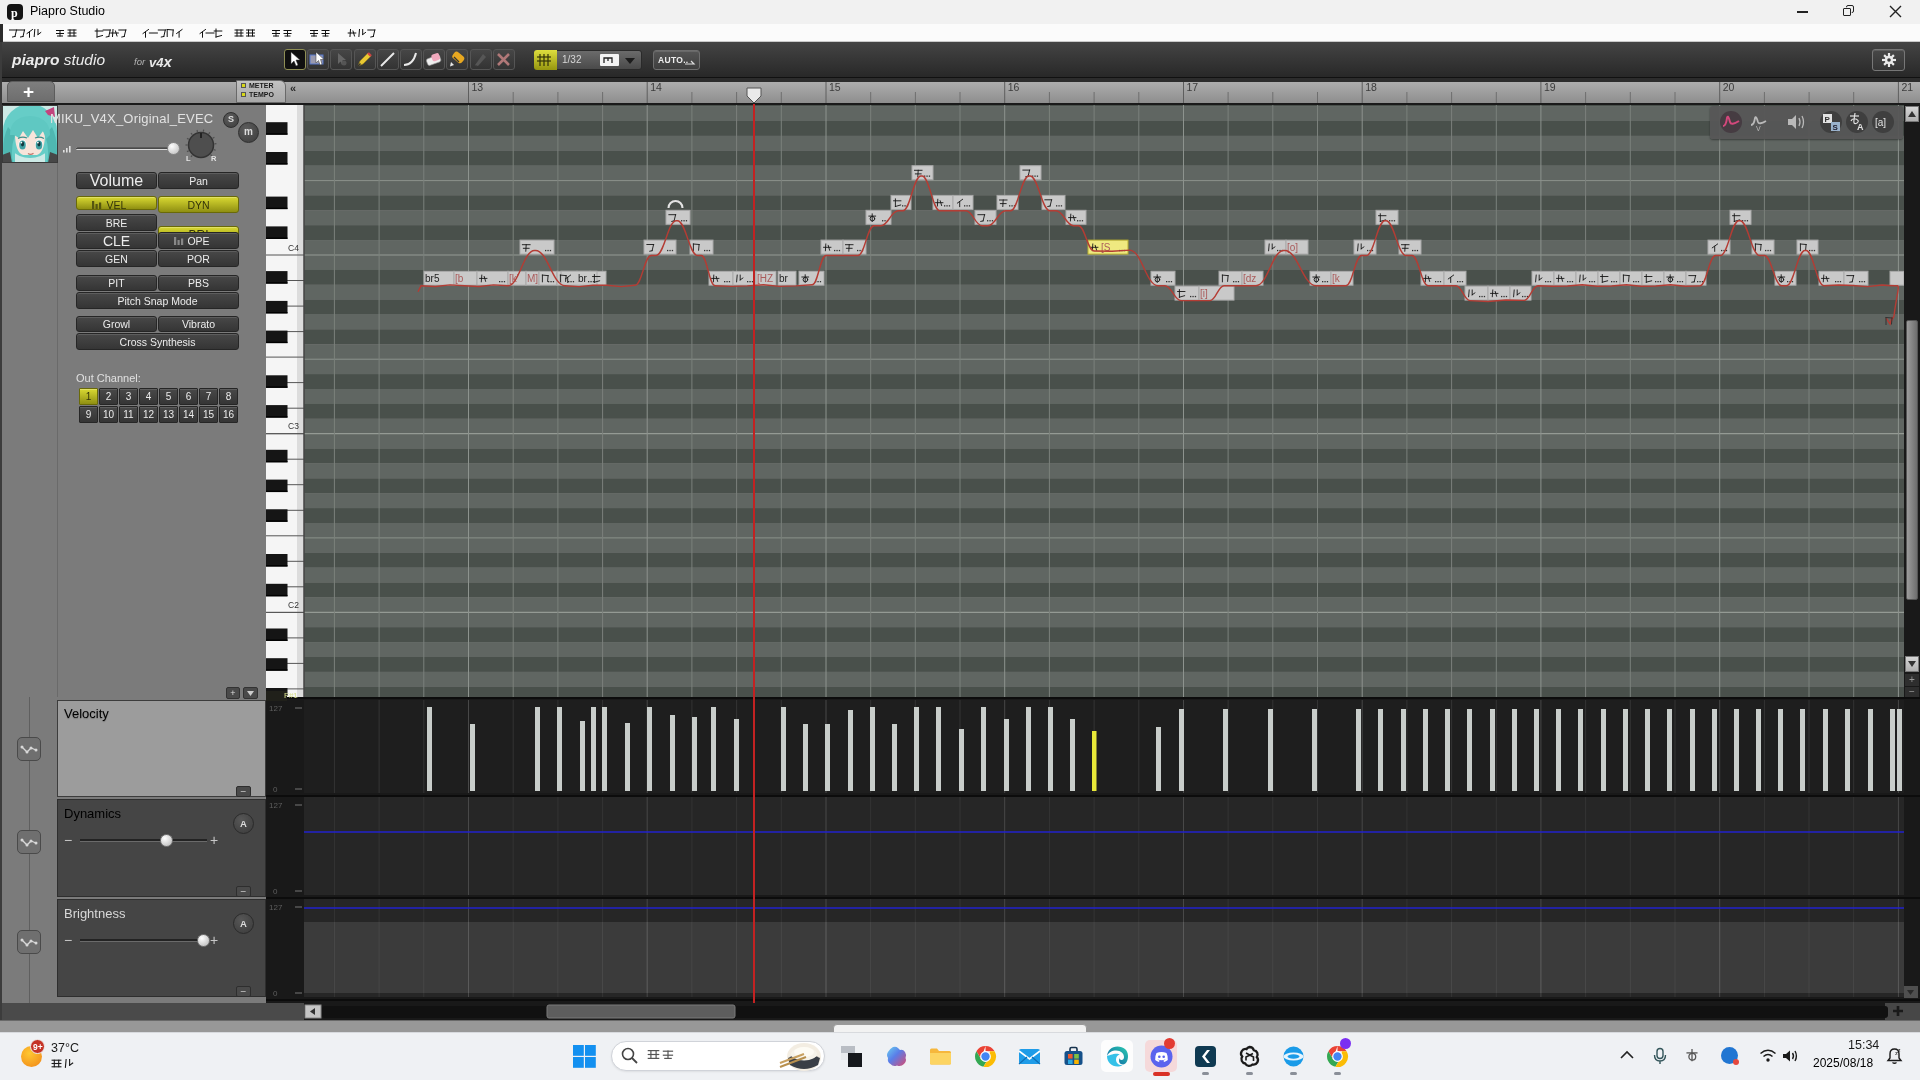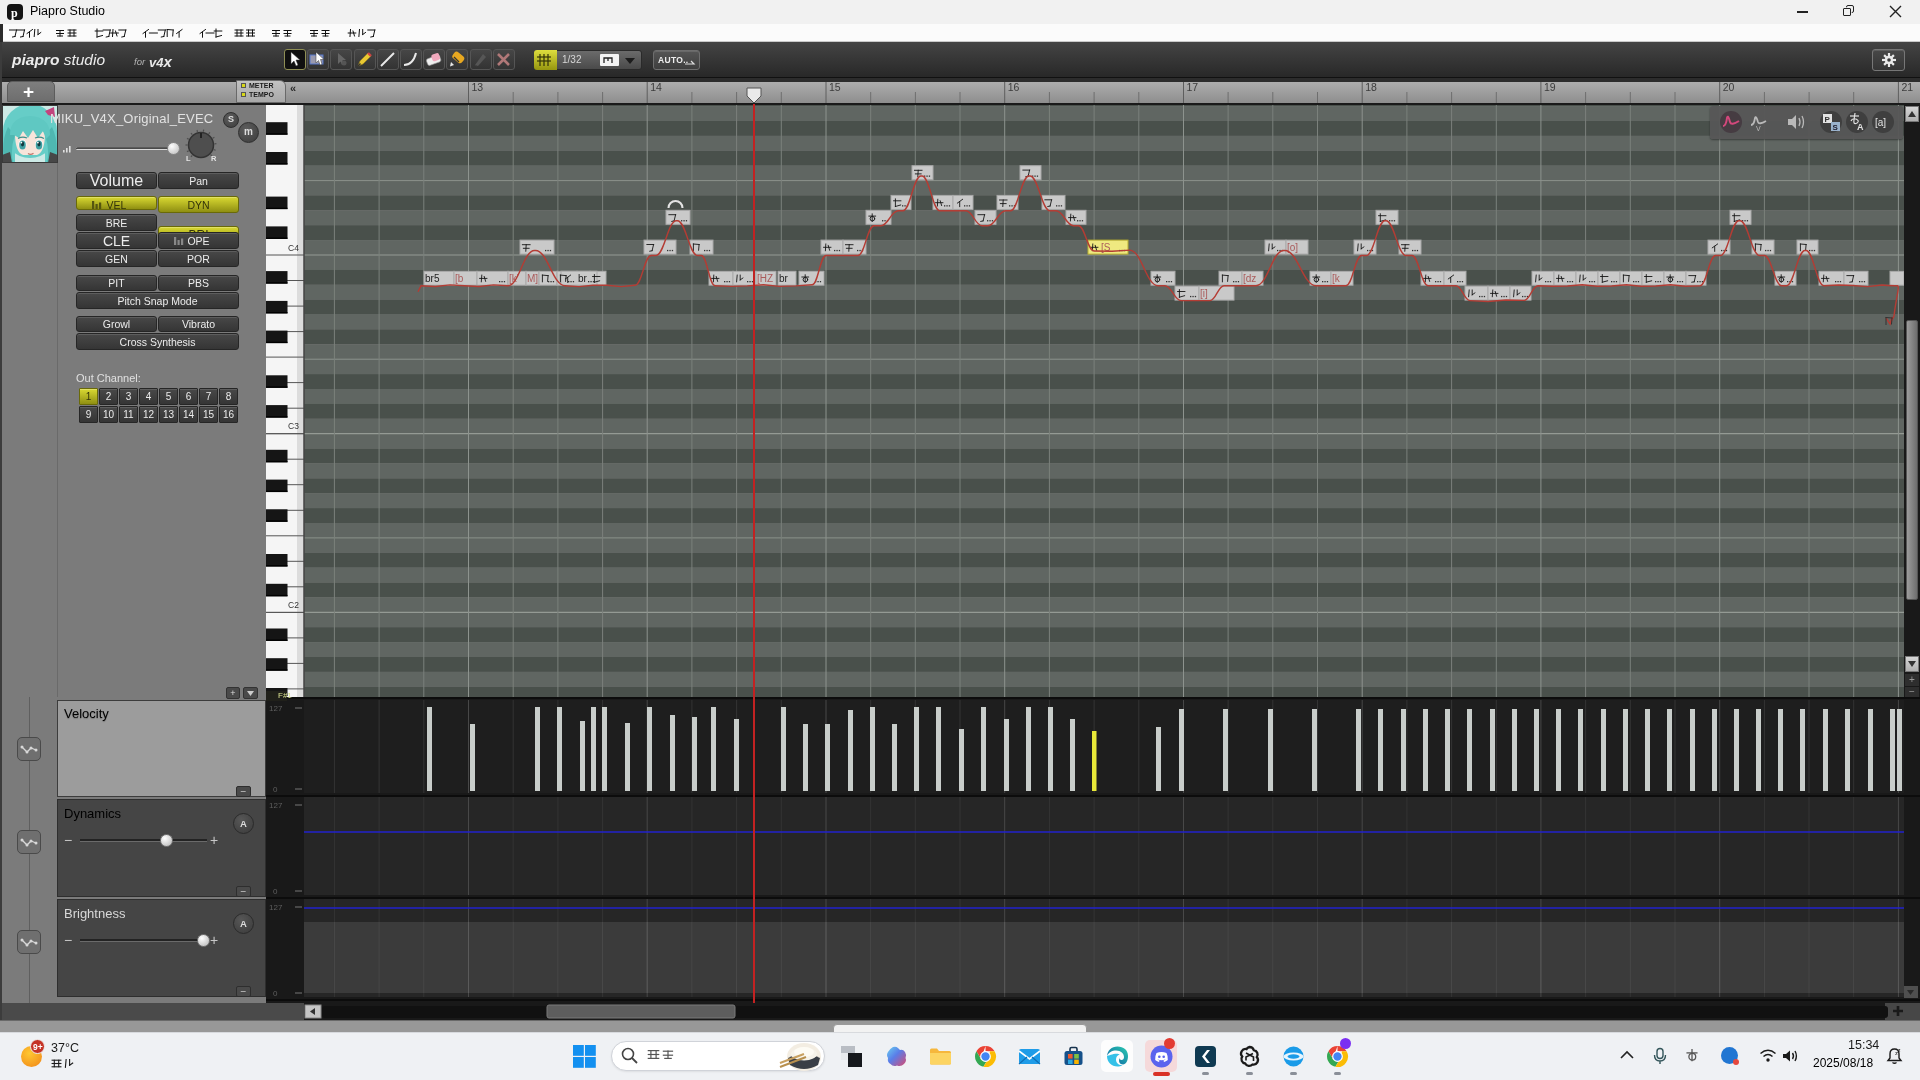--- a/index.html
+++ b/index.html
@@ -1028,21 +1028,21 @@
       <rect x="1595.4" y="176.0" width="1.3" height="1.3" fill="#333"></rect>
       <rect x="1597.8" y="176.0" width="1.3" height="1.3" fill="#333"></rect>
       <path d="M 402.5 103 a 7 7 0 0 1 14 0" fill="none" stroke="#e4e4e4" stroke-width="2.1"></path>
       <path d="M 152 186.7 L 155 180.7 L 155.0 180.7 L 169.5 181.5 L 184.0 179.9 L 198.5 180.7 L 213.0 181.5 L 227.5 179.9 L 242.0 180.8 C 253.2 180.7 257.4 145.5 268.5 145.5 L 268.5 145.5 L 269.5 145.5 C 281.9 145.5 286.6 180.7 299.0 180.7 L 299.0 180.7 L 313.0 181.6 L 327.0 180.2 L 341.0 180.3 L 355.0 181.6 L 369.0 180.2 C 375.8 180.7 378.4 150.5 385.2 150.5 L 385.2 150.5 L 389.8 150.5 C 398.4 150.5 401.7 115.7 410.4 115.7 L 410.4 115.7 L 411.4 115.7 C 419.9 115.7 423.2 150.5 431.7 150.5 L 431.7 150.5 L 435.3 150.5 C 441.1 150.5 443.2 180.7 449.0 180.7 L 449.0 180.7 L 465.2 181.4 L 481.3 180.9 L 497.5 179.8 L 513.7 181.4 L 529.8 180.9 L 546.0 179.8 C 551.9 180.7 554.1 150.5 560.0 150.5 L 560.0 150.5 L 592.0 150.5 C 598.7 150.5 601.3 120.7 608.0 120.7 L 608.0 120.7 L 615.0 120.7 C 622.2 120.7 625.0 105.8 632.2 105.8 L 632.2 105.8 L 636.8 105.8 C 644.4 105.8 647.3 71.0 655.0 71.0 L 655.0 71.0 L 656.0 71.0 C 663.6 71.0 666.4 105.8 674.0 105.8 L 674.0 105.8 L 700.0 105.8 C 706.7 105.8 709.3 120.7 716.0 120.7 L 716.0 120.7 L 722.0 120.7 C 729.4 120.7 732.2 105.8 739.6 105.8 L 739.6 105.8 L 744.4 105.8 C 752.2 105.8 755.2 71.0 763.0 71.0 L 763.0 71.0 L 764.0 71.0 C 772.4 71.0 775.6 105.8 784.0 105.8 L 784.0 105.8 L 790.0 105.8 C 797.4 105.8 800.2 120.7 807.6 120.7 L 807.6 120.7 L 812.4 120.7 C 819.0 120.7 821.4 146.0 828.0 146.0 L 828.0 146.0 L 846.0 146.3 L 864.0 145.1 C 875.8 146.0 880.2 180.7 892.0 180.7 L 892.0 180.7 L 899.0 180.7 C 905.7 180.7 908.3 195.6 915.0 195.6 L 915.0 195.6 L 944.0 195.6 C 949.9 195.6 952.1 180.7 958.0 180.7 L 958.0 180.7 L 990.0 180.7 C 1001.7 180.7 1006.1 145.5 1017.8 145.5 L 1017.8 145.5 L 1018.8 145.5 C 1031.9 145.5 1036.9 180.7 1050.0 180.7 L 1050.0 180.7 L 1080.0 180.7 C 1086.6 180.7 1089.0 150.5 1095.6 150.5 L 1095.6 150.5 L 1100.4 150.5 C 1108.2 150.5 1111.2 115.7 1119.0 115.7 L 1119.0 115.7 L 1120.0 115.7 C 1128.4 115.7 1131.6 150.5 1140.0 150.5 L 1140.0 150.5 L 1146.0 150.5 C 1152.7 150.5 1155.3 180.7 1162.0 180.7 L 1162.0 180.7 L 1190.0 180.7 C 1195.9 180.7 1198.1 195.6 1204.0 195.6 L 1204.0 195.6 L 1222.0 196.5 L 1240.0 195.0 L 1258.0 195.4 C 1263.9 195.6 1266.1 180.7 1272.0 180.7 L 1272.0 180.7 L 1286.7 181.3 L 1301.5 181.0 L 1316.2 179.8 L 1330.9 181.3 L 1345.6 181.0 L 1360.4 179.8 L 1375.1 181.3 L 1389.8 181.0 L 1404.5 179.8 L 1419.3 181.3 L 1434.0 180.9 C 1440.6 180.7 1443.0 150.5 1449.6 150.5 L 1449.6 150.5 L 1454.4 150.5 C 1462.2 150.5 1465.2 115.7 1473.0 115.7 L 1473.0 115.7 L 1474.0 115.7 C 1482.2 115.7 1485.4 150.5 1493.6 150.5 L 1493.6 150.5 L 1498.4 150.5 C 1505.6 150.5 1508.4 180.7 1515.6 180.7 L 1515.6 180.7 L 1520.4 180.7 C 1528.2 180.7 1531.2 145.5 1539.0 145.5 L 1539.0 145.5 L 1540.0 145.5 C 1547.6 145.5 1550.4 180.7 1558.0 180.7 L 1558.0 180.7 L 1572.5 180.0 L 1587.0 180.5 L 1601.5 181.6 L 1616.0 180.0 C 1621.3 180.7 1623.3 180.7 1628.6 180.7 L 1628.6 180.7 L 1631.4 180.7 C 1634.0 180.7 1630.0 193.0 1628.0 211.0 L 1624.0 219.0 M 1620.0 213.0 L 1624.0 219.0 L 1626.0 212.0" fill="none" stroke="#b43c34" stroke-width="1.4"></path>
       <g stroke="#333" stroke-width="1.0" fill="none" stroke-linecap="square">
         <line x1="1620.0" y1="212.5" x2="1620.0" y2="219.5"></line>
         <line x1="1620.0" y1="212.5" x2="1626.0" y2="213.0"></line>
         <line x1="1626.0" y1="213.0" x2="1625.5" y2="219.0"></line>
       </g>
     </svg>
-    <div class="abs" style="left:266px;top:691px;width:21px;height:10px;background:#20201a;color:#d8e090;font-size:8px;line-height:10px;padding-left:12px;z-index:5">F#1</div>
+    <div class="abs" style="left:266px;top:691px;width:21px;height:10px;background:#20201a;color:#d8e090;font-size:8px;line-height:10px;padding-left:18px;z-index:5">F#1</div>
     <div class="abs" style="left:1710px;top:106px;width:193px;height:33px;background:rgba(86,86,86,.95);border-radius:3px;box-shadow:0 1px 2px rgba(0,0,0,.4)"></div>
     <svg class="abs" style="left:1710px;top:106px" width="193" height="33">
 <circle cx="21" cy="16" r="11" fill="#463c42"></circle>
 <path d="M13 20 Q16 20 17 12 Q18 8 20 16 Q21 20 29 15" stroke="#d4487c" stroke-width="2" fill="none"></path>
 <path d="M41 19 Q44 19 45 12 Q46 9 48 16 Q49 19 56 15" stroke="#b9b9b9" stroke-width="1.8" fill="none"></path>
 <text x="46" y="25" font-size="7" fill="#bbb" font-family="Liberation Sans">V</text>
 <path d="M78 13 L82 13 L86 9 L86 23 L82 19 L78 19 Z" fill="#b9b9b9"></path>
 <path d="M89 12 Q91 16 89 20 M92 10 Q95 16 92 22" stroke="#b9b9b9" stroke-width="1.3" fill="none"></path>
 <circle cx="121" cy="16" r="11" fill="#3f3f3f"></circle>
 <rect x="113" y="8" width="9" height="9" fill="#e2e2e2"></rect>

